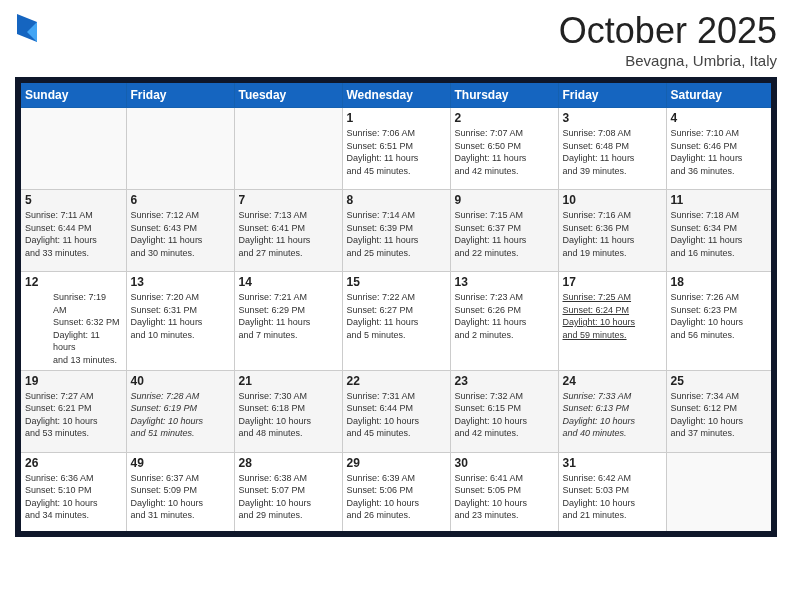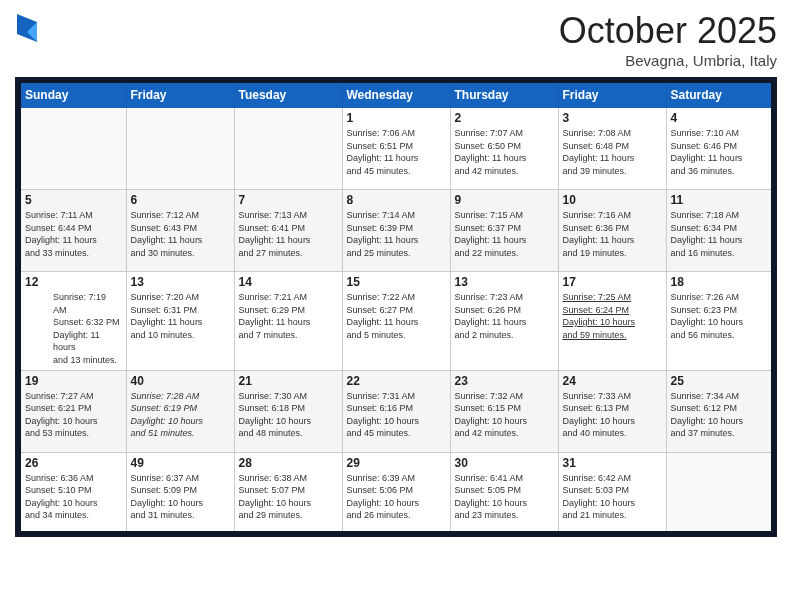--- a/index.html
+++ b/index.html
@@ -280,34 +280,34 @@
           <td>
             <div class="day-number">21</div>
             <div class="day-info" style="white-space: pre-line;">Sunrise: 7:30 AM
 Sunset: 6:18 PM
 Daylight: 10 hours
 and 48 minutes.</div>
           </td>
           <td>
             <div class="day-number">22</div>
             <div class="day-info" style="white-space: pre-line;">Sunrise: 7:31 AM
-Sunset: 6:16 PM
+Sunset: 6:44 PM
 Daylight: 10 hours
 and 45 minutes.</div>
           </td>
           <td>
             <div class="day-number">23</div>
             <div class="day-info" style="white-space: pre-line;">Sunrise: 7:32 AM
 Sunset: 6:15 PM
 Daylight: 10 hours
 and 42 minutes.</div>
           </td>
           <td>
             <div class="day-number">24</div>
-            <div class="day-info" style="white-space: pre-line;">Sunrise: 7:33 AM
+            <div class="day-info" style="white-space: pre-line; font-style: italic;">Sunrise: 7:33 AM
 Sunset: 6:13 PM
 Daylight: 10 hours
 and 40 minutes.</div>
           </td>
           <td>
             <div class="day-number">25</div>
             <div class="day-info" style="white-space: pre-line;">Sunrise: 7:34 AM
 Sunset: 6:12 PM
 Daylight: 10 hours
 and 37 minutes.</div>

